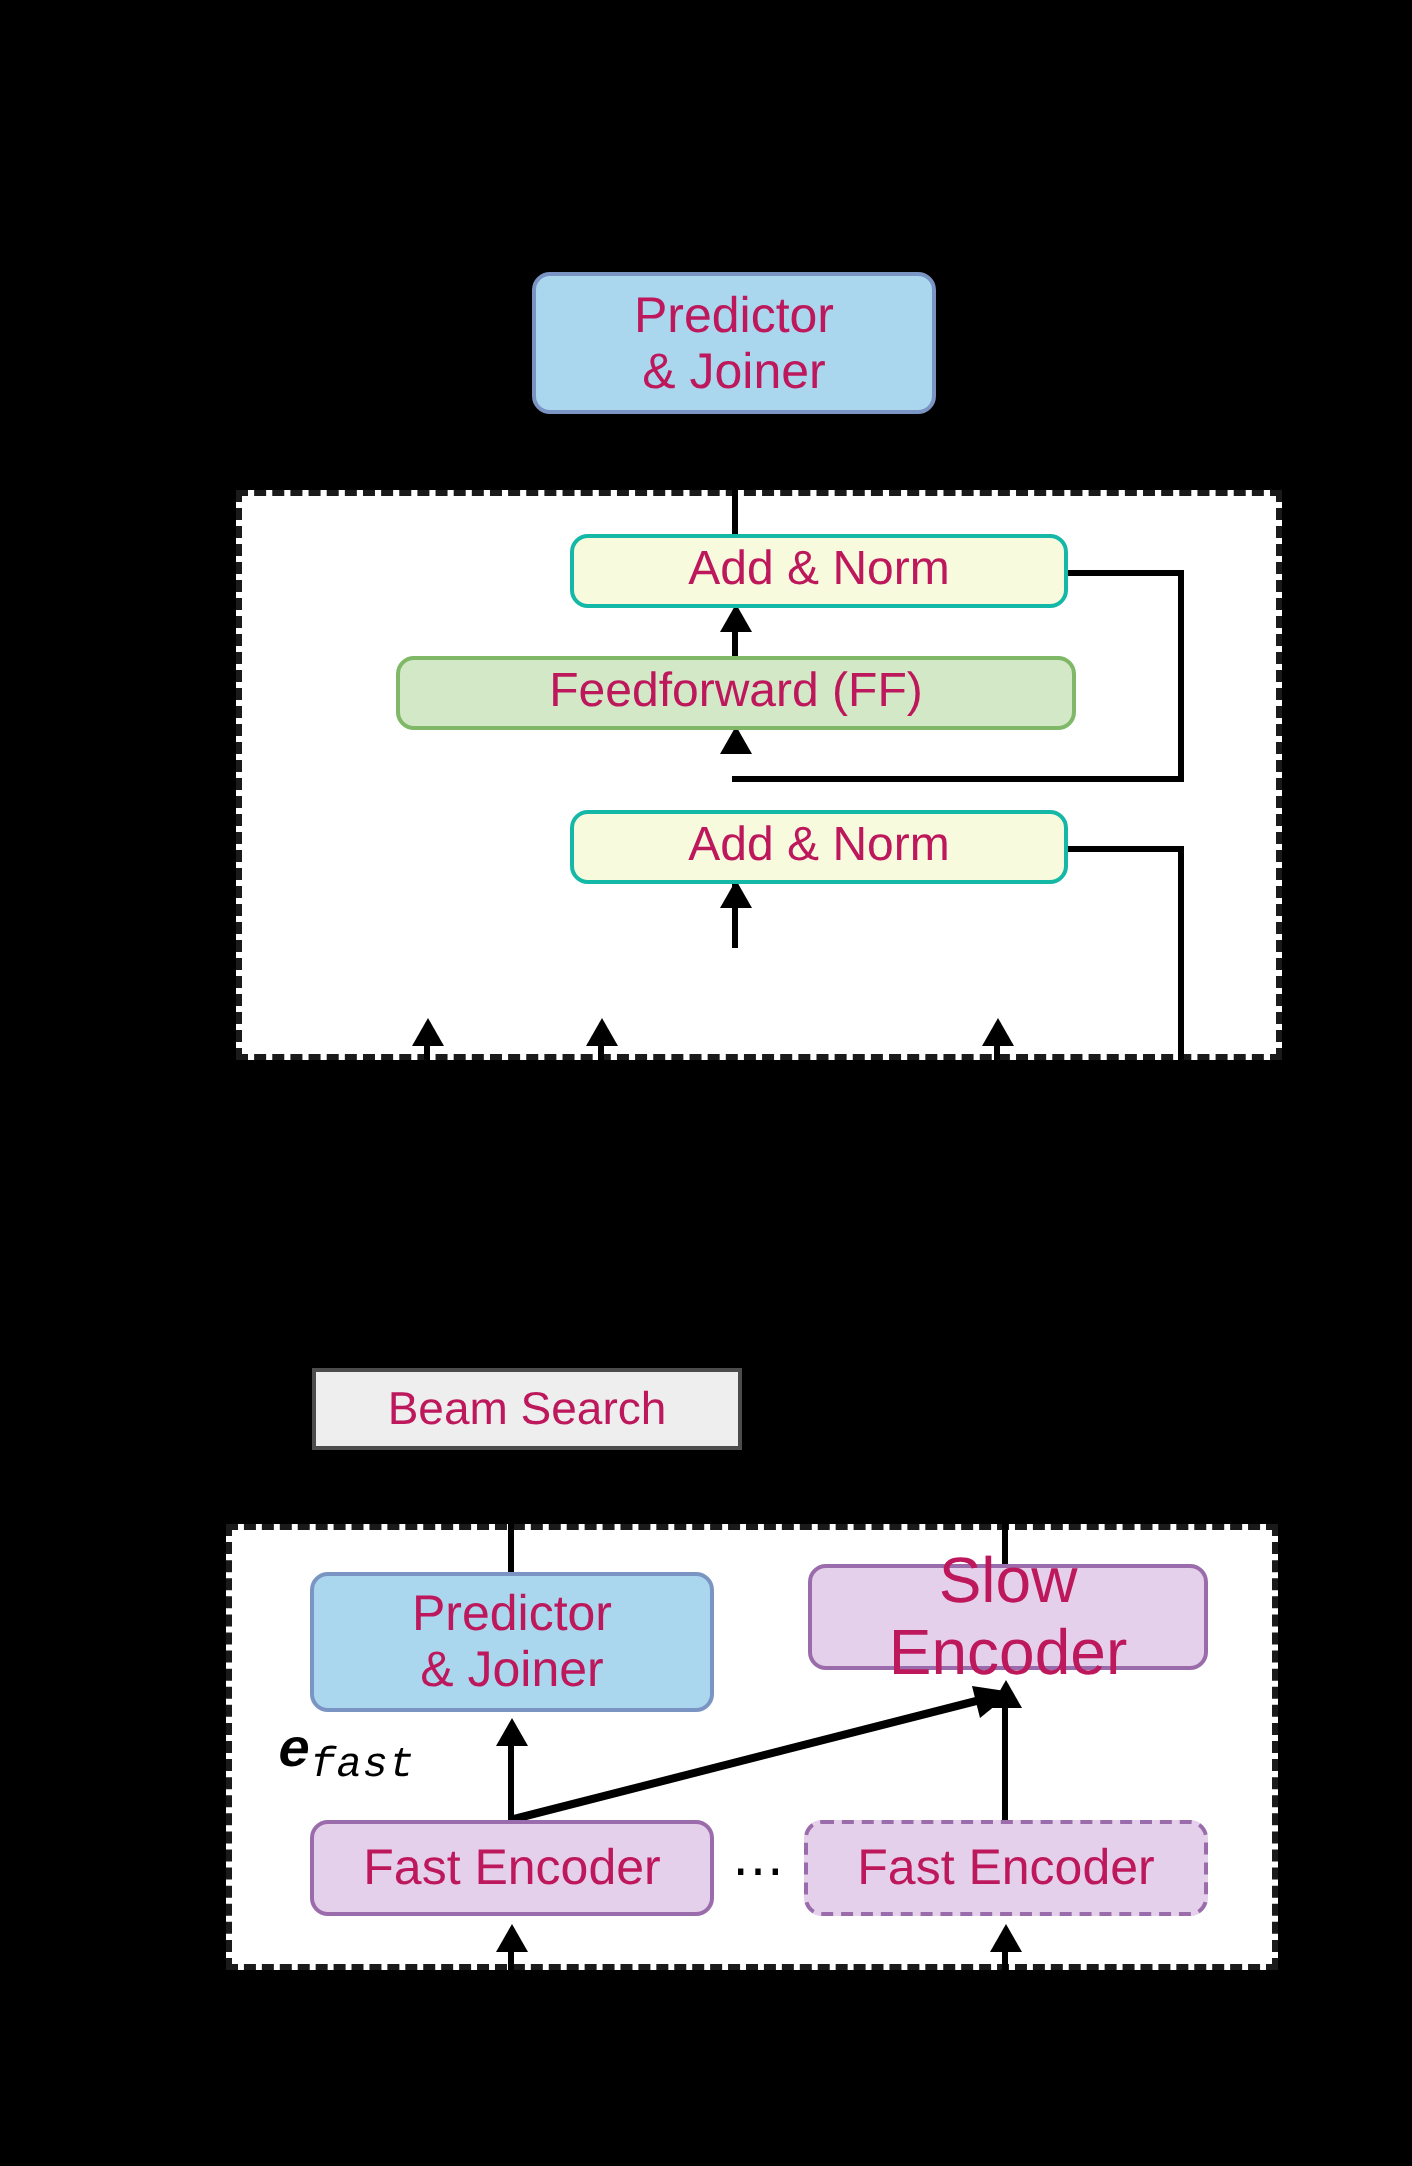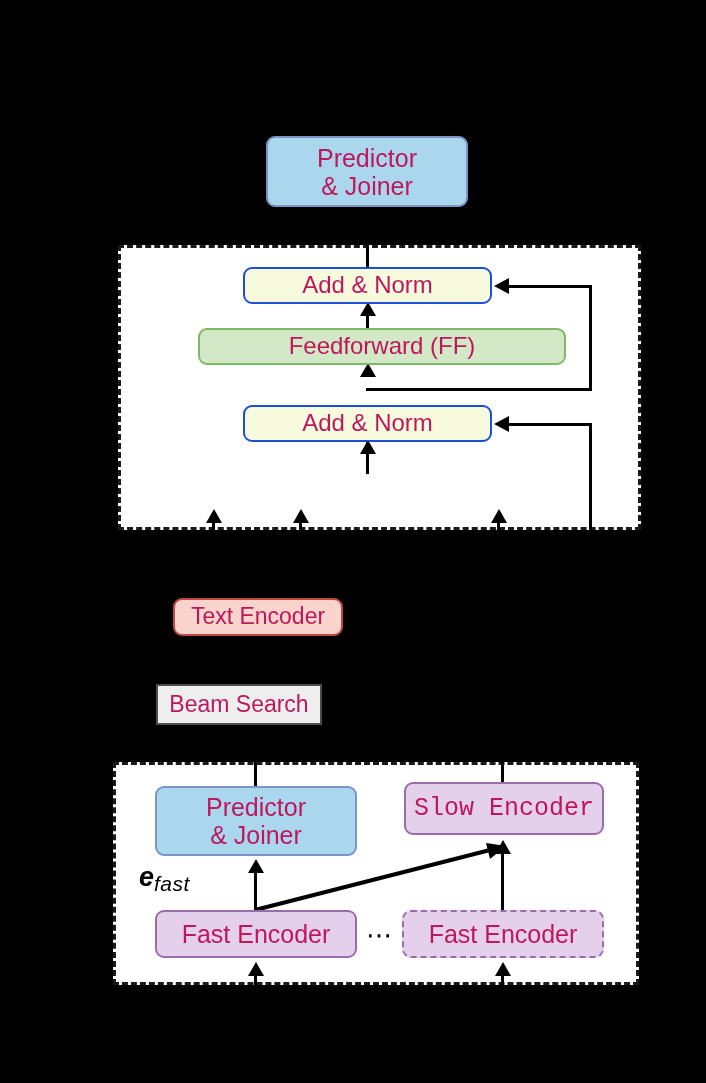--- a/index.html
+++ b/index.html
@@ -36,21 +36,21 @@
     line-height: 1.12;
     white-space: pre-line;
     z-index: 5;
   }
 
   .rounded  { border-radius: 9px; }
   .sharp    { border-radius: 0; }
 
   
   .c-blue   { background: #aad7ee; border: 2px solid #7a95c4; }
-  .c-yellow { background: #f8fadd; border: 2px solid #1d4ed8; }
+  .c-yellow { background: #f8fadd; border: 2px solid #14b8a6; margin-left: 42px; }
   .c-green  { background: #d3e8c6; border: 2px solid #7fb867; }
   .c-orange { background: #fde2c8; border: 2px solid #e09a12; }
   .c-red    { background: #f9d3cc; border: 2px solid #c1483c; }
   .c-gray   { background: #eeeeee; border: 2px solid #4c4c4c; }
   .c-purple { background: #e4d0ea; border: 2px solid #9b6cab; }
   .c-purple-dashed { background: #e4d0ea; border: 2px dashed #9b6cab; }
 
   
   .line-v, .line-h {
     position: absolute;
@@ -78,21 +78,21 @@
   }
 
   svg.diag { position: absolute; overflow: visible; z-index: 3; }
 
   
   .mathlabel {
     position: absolute;
     color: #000000;
     z-index: 6;
     white-space: nowrap;
-    font-family: Liberation Sans, sans-serif;
+    font-family: Liberation Mono, monospace;
   }
   .mathlabel .base {
     font-style: italic;
     font-weight: bold;
     font-size: 27px;
   }
   .mathlabel .sub {
     font-style: italic;
     font-size: 21px;
     vertical-align: -5px;
@@ -120,21 +120,21 @@
 
   <div class="line-v" style="left:366px; top:207px; height:64px;"></div>
 
   <div class="module" style="left:118px; top:245px; width:523px; height:285px;"></div>
 
   <div class="node rounded c-yellow" style="left:243px; top:267px; width:249px; height:37px; font-size:24px;">Add &amp; Norm</div>
 
   <div class="line-v" style="left:366px; top:313px; height:26px;"></div>
   <div class="arrow-up" style="left:360px; top:302px;"></div>
 
-  <div class="node rounded c-green" style="left:198px; top:328px; width:368px; height:37px; font-size:24px;">Feedforward (FF)</div>
+  <div class="node rounded c-green" style="left:198px; top:328px; width:340px; height:37px; font-size:24px;">Feedforward (FF)</div>
 
   <div class="line-v" style="left:366px; top:406px; height:42px;"></div>
   <div class="arrow-up" style="left:360px; top:363px;"></div>
 
   <div class="line-h" style="left:366px; top:388px; width:226px;"></div>
   <div class="line-v" style="left:589px; top:285px; height:104px;"></div>
   <div class="line-h" style="left:509px; top:285px; width:83px;"></div>
   <div class="arrow-left" style="left:494px; top:278px;"></div>
 
   <div class="node rounded c-yellow" style="left:243px; top:405px; width:249px; height:37px; font-size:24px;">Add &amp; Norm</div>
@@ -149,39 +149,38 @@
 
   <div class="line-v" style="left:212px; top:520px; height:18px;"></div>
   <div class="arrow-up" style="left:206px; top:509px;"></div>
 
   <div class="line-v" style="left:299px; top:520px; height:18px;"></div>
   <div class="arrow-up" style="left:293px; top:509px;"></div>
 
   <div class="line-v" style="left:497px; top:520px; height:18px;"></div>
   <div class="arrow-up" style="left:491px; top:509px;"></div>
 
-  <div class="node rounded c-red" style="left:173px; top:598px; width:170px; height:38px; font-size:23px;">Text Encoder</div>
 
   <div class="line-v" style="left:256px; top:636px; width:2px; height:8px;"></div>
 
-  <div class="node sharp c-gray" style="left:156px; top:684px; width:166px; height:41px; font-size:23px;">Beam Search</div>
+  <div class="node sharp c-gray" style="left:156px; top:684px; width:215px; height:41px; font-size:23px;">Beam Search</div>
 
   <div class="line-v" style="left:256px; top:676px; width:2px; height:8px;"></div>
   <div class="line-v" style="left:256px; top:725px; width:2px; height:8px;"></div>
 
   <div class="module" style="left:113px; top:762px; width:526px; height:223px;"></div>
 
   <div class="line-v" style="left:254px; top:762px; height:24px;"></div>
 
   <div class="node rounded c-blue" style="left:155px; top:786px; width:202px; height:70px; font-size:25px;">Predictor
 &amp; Joiner</div>
 
   <div class="line-v" style="left:501px; top:762px; height:20px;"></div>
 
-  <div class="node rounded c-purple" style="left:404px; top:782px; width:200px; height:53px; font-size:25px;font-family:Liberation Mono, monospace;">Slow Encoder</div>
+  <div class="node rounded c-purple" style="left:404px; top:782px; width:200px; height:53px; font-size:32px;">Slow Encoder</div>
 
   <div class="mathlabel" style="left:139px; top:862px;">
     <span class="base">e</span><span class="sub">fast</span>
   </div>
 
   <div class="line-v" style="left:254px; top:872px; height:38px;"></div>
   <div class="arrow-up" style="left:248px; top:859px;"></div>
 
   <svg class="diag" width="280" height="80" style="left:254px; top:835px;">
     <line x1="1" y1="75" x2="240" y2="14" stroke="#000000" stroke-width="4"></line>

